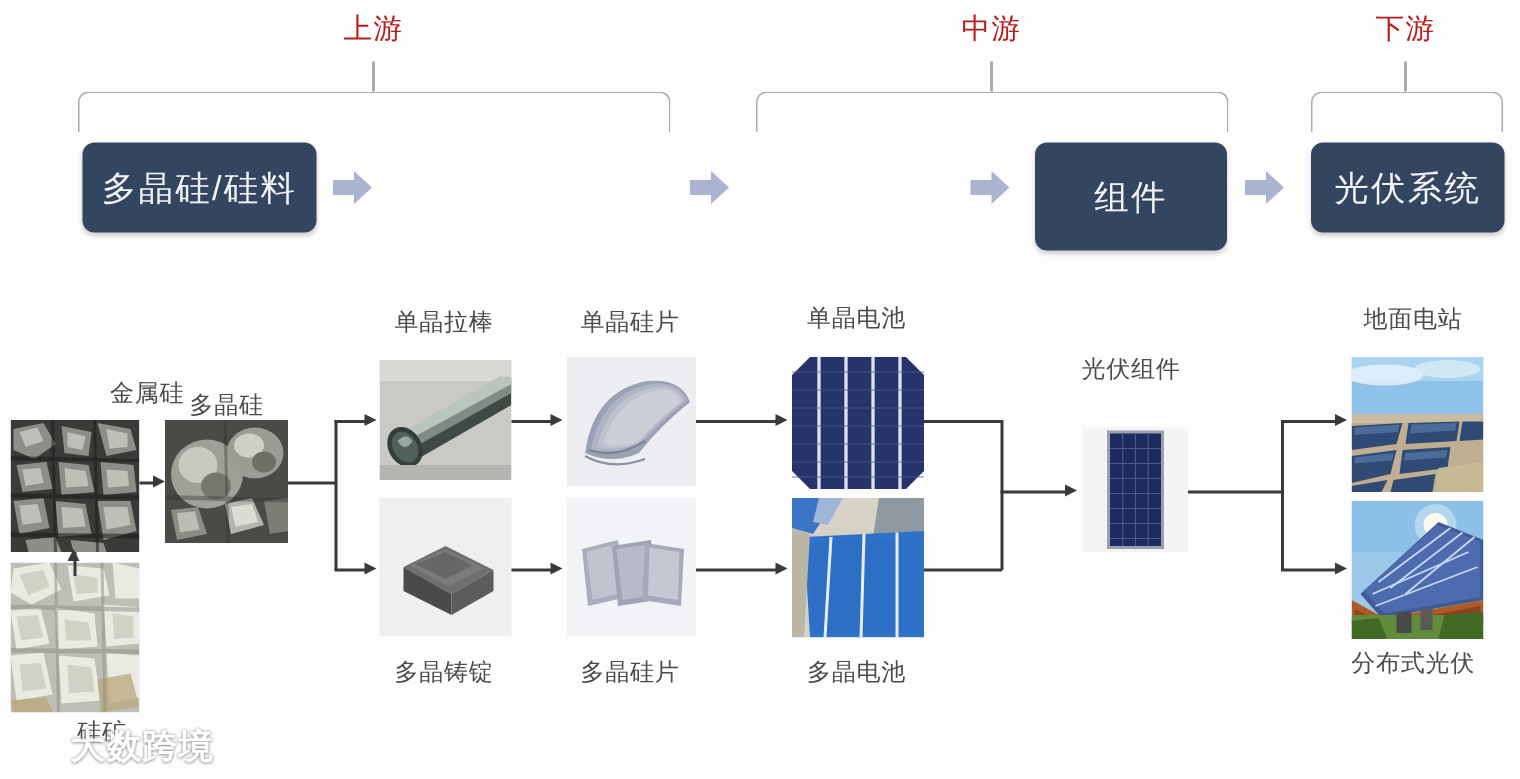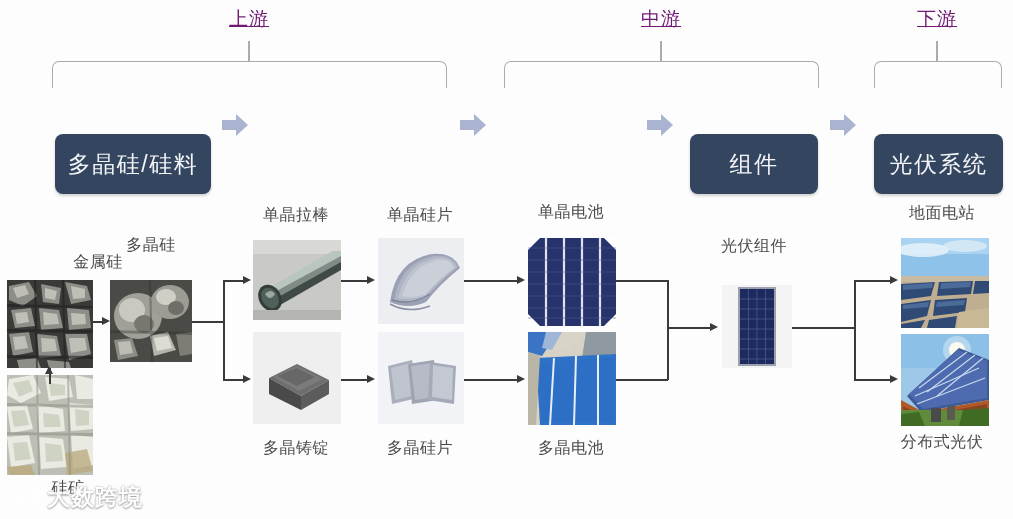--- a/index.html
+++ b/index.html
@@ -15,26 +15,25 @@
     width: 1013px;
     height: 519px;
     background: #fdfdfd;
     overflow: hidden;
   }
 
   
   .tier-label {
     position: absolute;
     font-size: 19px;
-    color: #701a75;
+    color: #b91c1c;
     letter-spacing: 1px;
     white-space: nowrap;
     transform: translateX(-50%);
     font-weight: 400;
-    text-decoration: underline;
   }
   .bracket {
     position: absolute;
     border: 1.6px solid #a9abae;
     border-bottom: none;
     border-radius: 7px 7px 0 0;
     height: 26px;
   }
   .bracket-stem {
     position: absolute;
@@ -43,21 +42,20 @@
     height: 20px;
   }
   .chain-box {
     position: absolute;
     background: #33455f;
     border-radius: 8px;
     box-shadow: 0 2px 3px rgba(0,0,0,0.18);
     display: flex;
     align-items: center;
     justify-content: center;
-    margin-top: 39px;
   }
   .chain-box span {
     color: #f2f4f7;
     font-size: 23px;
     letter-spacing: 1.5px;
     white-space: nowrap;
   }
   .chev {
     position: absolute;
     width: 30px;
@@ -154,37 +152,37 @@
     </svg>
   </div>
 
 
   <div class="chev" style="left:645px; top:112px;">
     <svg width="30" height="26" viewBox="0 0 30 26">
       <path d="M2,8 L16,8 L16,2 L28,13 L16,24 L16,18 L2,18 Z" fill="#aab4d0"></path>
     </svg>
   </div>
 
-  <div class="chain-box" style="left:690px; top:95px; width:128px; height:60px;">
+  <div class="chain-box" style="left:690px; top:95px; width:128px; height:72px;">
     <span>组件</span>
   </div>
 
   <div class="chev" style="left:828px; top:112px;">
     <svg width="30" height="26" viewBox="0 0 30 26">
       <path d="M2,8 L16,8 L16,2 L28,13 L16,24 L16,18 L2,18 Z" fill="#aab4d0"></path>
     </svg>
   </div>
 
   <div class="chain-box" style="left:874px; top:95px; width:129px; height:60px;">
     <span>光伏系统</span>
   </div>
 
   <div class="cap" style="left:50px; top:252px;margin-left:48px;">金属硅</div>
   <div class="cap" style="left:68px; top:478px;">硅矿</div>
-  <div class="cap" style="left:151px; top:235px;">多晶硅</div>
+  <div class="cap" style="left:151px; top:260px;">多晶硅</div>
   <div class="cap" style="left:296px; top:205px;">单晶拉棒</div>
   <div class="cap" style="left:296px; top:438px;">多晶铸锭</div>
   <div class="cap" style="left:420px; top:205px;">单晶硅片</div>
   <div class="cap" style="left:420px; top:438px;">多晶硅片</div>
   <div class="cap" style="left:571px; top:202px;">单晶电池</div>
   <div class="cap" style="left:571px; top:438px;">多晶电池</div>
   <div class="cap" style="left:754px; top:236px;">光伏组件</div>
   <div class="cap" style="left:942px; top:203px;">地面电站</div>
   <div class="cap" style="left:942px; top:432px;">分布式光伏</div>
 

